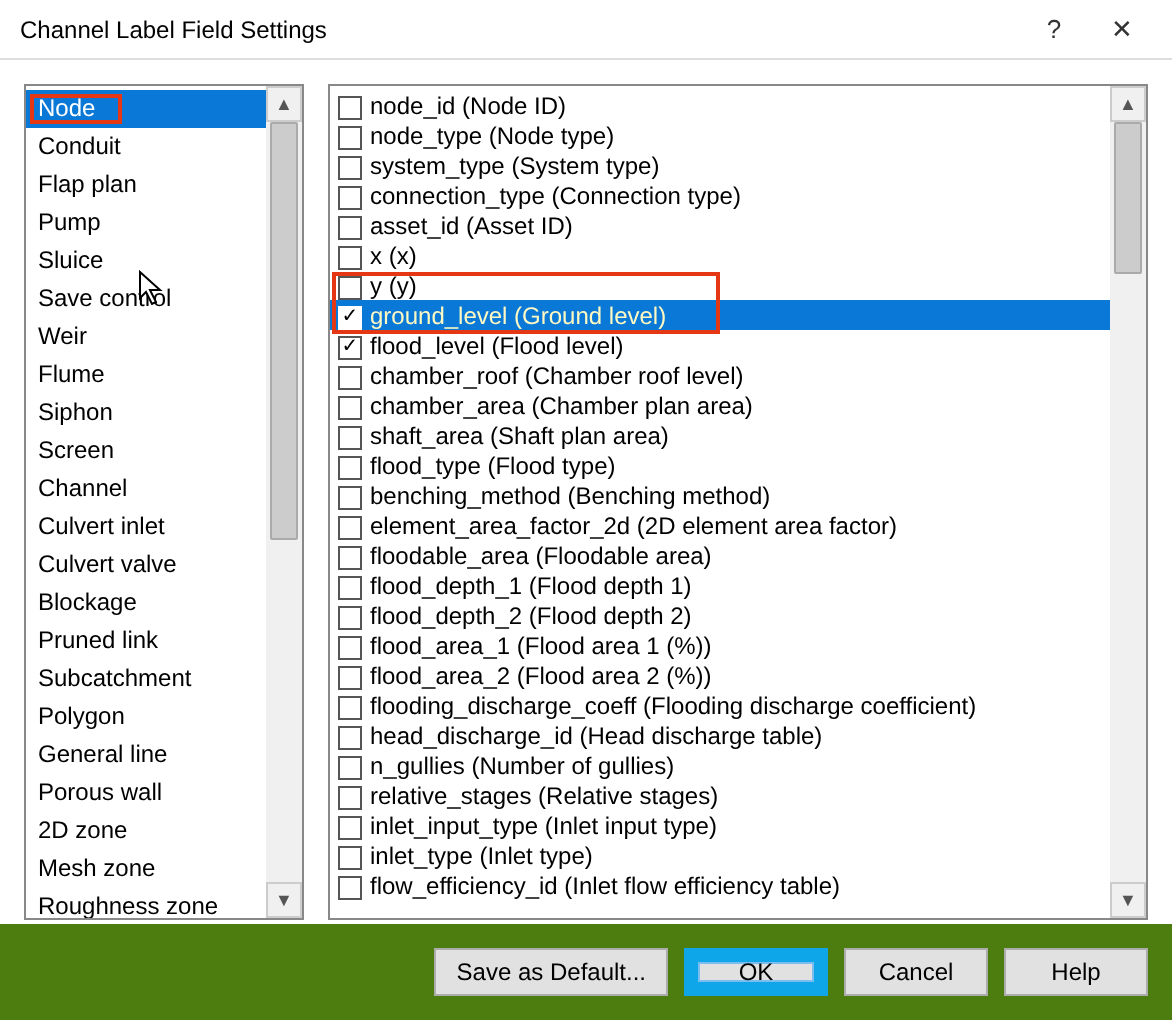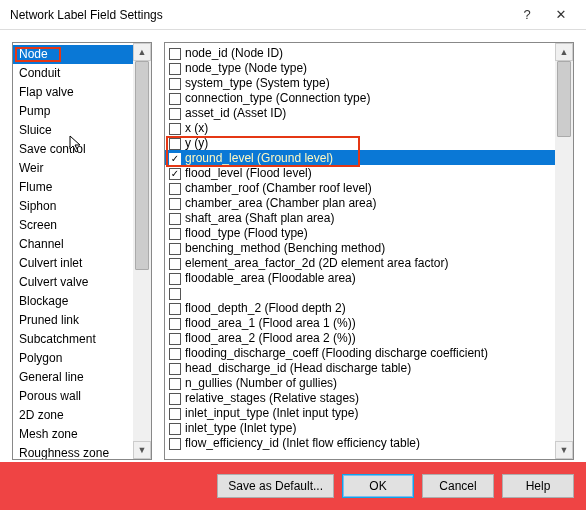--- a/index.html
+++ b/index.html
@@ -140,55 +140,55 @@
   .chk.checked::after { content: "✓"; }
   .footer {
     position: absolute;
     left: 0; right: 0; bottom: 0;
     height: 48px;
     display: flex;
     align-items: center;
     justify-content: flex-end;
     gap: 8px;
     padding: 0 12px;
-    background: #ef4444;
+    background: #4d7c0f;
   }
   .btn {
     min-width: 72px;
     height: 24px;
     border: 1px solid #adadad;
     background: #e1e1e1;
     display: flex;
     align-items: center;
     justify-content: center;
     font-size: 12px;
     padding: 0 10px;
   }
   .btn.default {
-    border: 1px solid #0ea5e9;
+    border: 7px solid #0ea5e9;
     box-shadow: inset 0 0 0 1px #7abdf0;
     background: #e1e1e1;
   }
 </style>
 </head>
 <body>
 
 <div class="titlebar">
-  <div class="title">Network Label Field Settings</div>
+  <div class="title">Channel Label Field Settings</div>
   <div class="tb-btn">?</div>
   <div class="tb-btn">✕</div>
 </div>
 
 <div class="content">
 
   <div class="pane left-pane">
     <div class="listbox" id="left-list">
         <div class="left-item selected">Node</div>
         <div class="left-item">Conduit</div>
-        <div class="left-item">Flap valve</div>
+        <div class="left-item">Flap plan</div>
         <div class="left-item">Pump</div>
         <div class="left-item">Sluice</div>
         <div class="left-item">Save control</div>
         <div class="left-item">Weir</div>
         <div class="left-item">Flume</div>
         <div class="left-item">Siphon</div>
         <div class="left-item">Screen</div>
         <div class="left-item">Channel</div>
         <div class="left-item">Culvert inlet</div>
         <div class="left-item">Culvert valve</div>
@@ -279,20 +279,21 @@
         <div class="right-item">
           <span class="chk"></span>
           <span>element_area_factor_2d (2D element area factor)</span>
         </div>
         <div class="right-item">
           <span class="chk"></span>
           <span>floodable_area (Floodable area)</span>
         </div>
         <div class="right-item">
           <span class="chk"></span>
+          <span>flood_depth_1 (Flood depth 1)</span>
         </div>
         <div class="right-item">
           <span class="chk"></span>
           <span>flood_depth_2 (Flood depth 2)</span>
         </div>
         <div class="right-item">
           <span class="chk"></span>
           <span>flood_area_1 (Flood area 1 (%))</span>
         </div>
         <div class="right-item">

